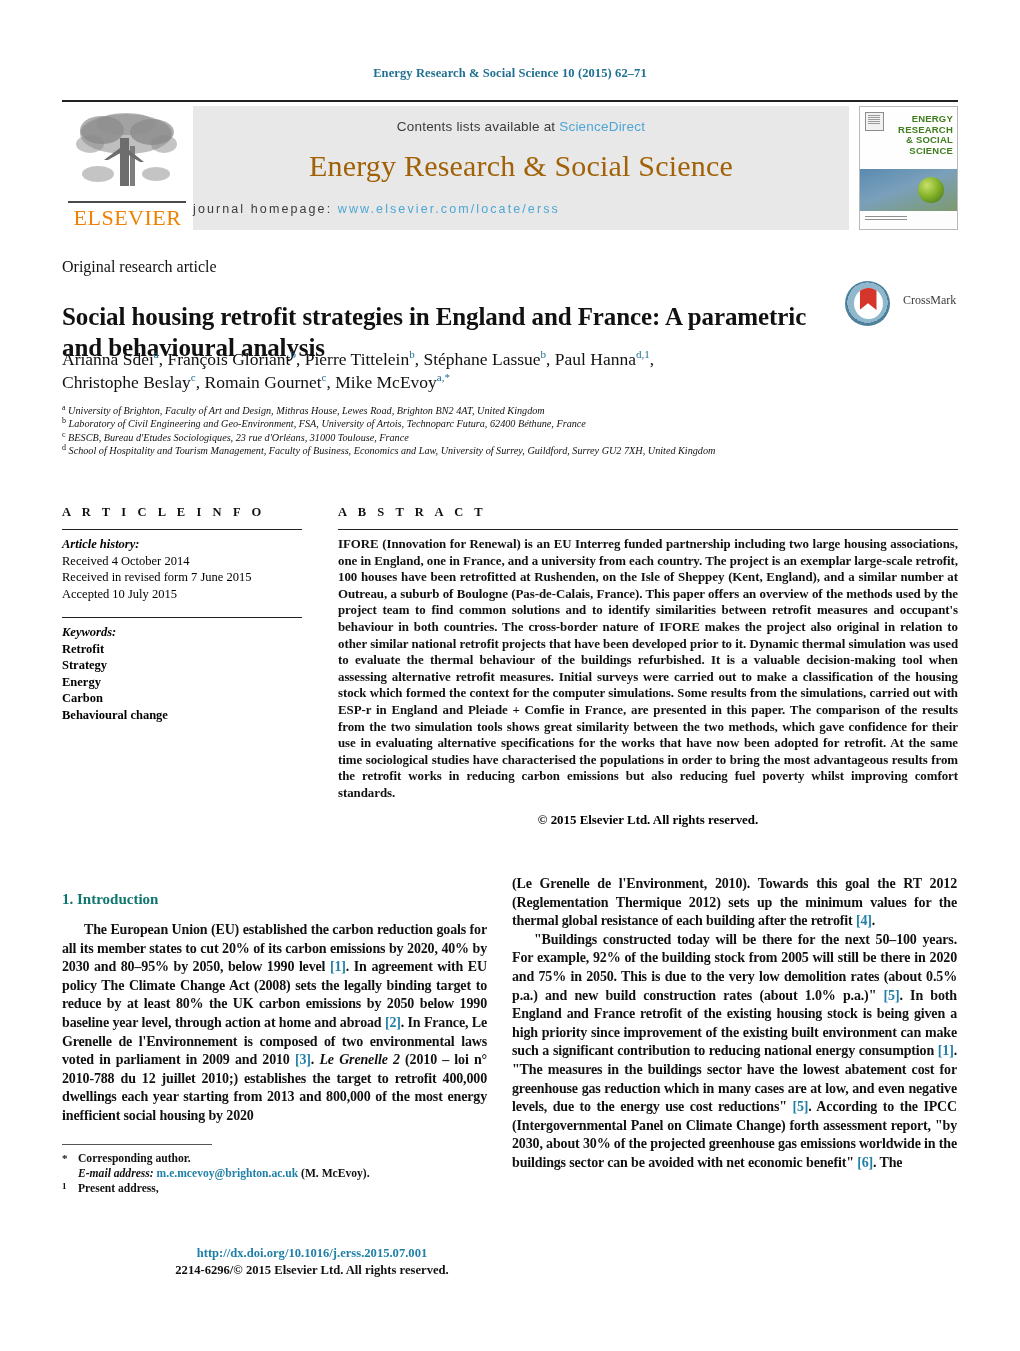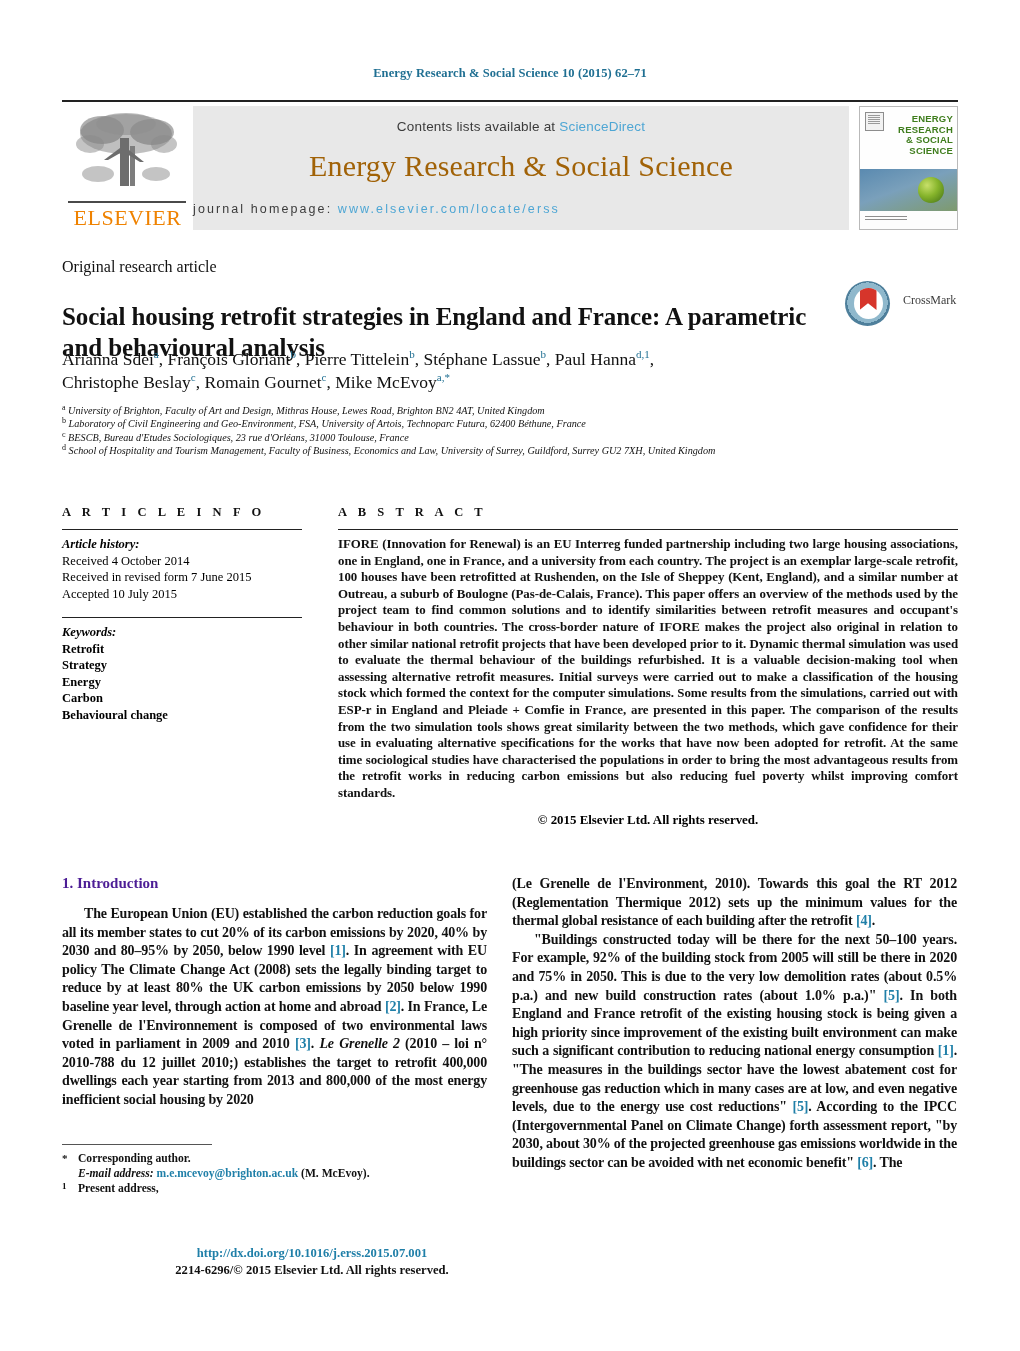--- a/index.html
+++ b/index.html
@@ -378,22 +378,22 @@
   }
   .col-right {
     position: absolute;
     left: 512px;
     top: 875px;
     width: 445px;
   }
   .sec-title {
     font-size: 15px;
     font-weight: bold;
-    margin: 0 0 13px 0;
-    color: #4c1d95;
+    margin: 16px 0 13px 0;
+    color: #0f766e;
   }
   .body-p {
     font-size: 14px;
     line-height: 18.6px;
     text-align: justify;
     color: #111;
     margin: 0;
     text-indent: 22px;
     font-weight: bold;
     letter-spacing: -0.15px;

